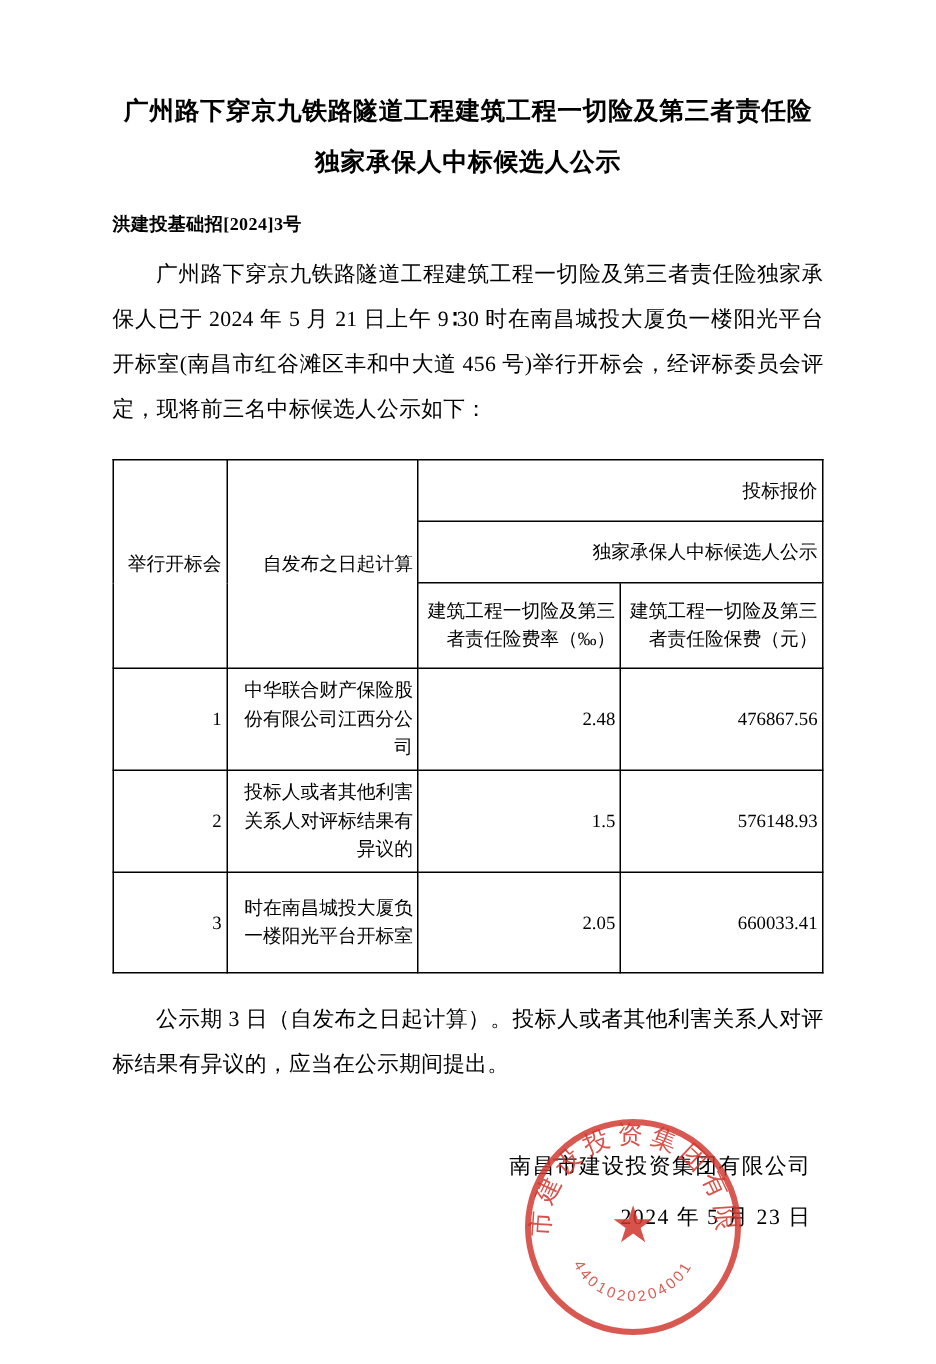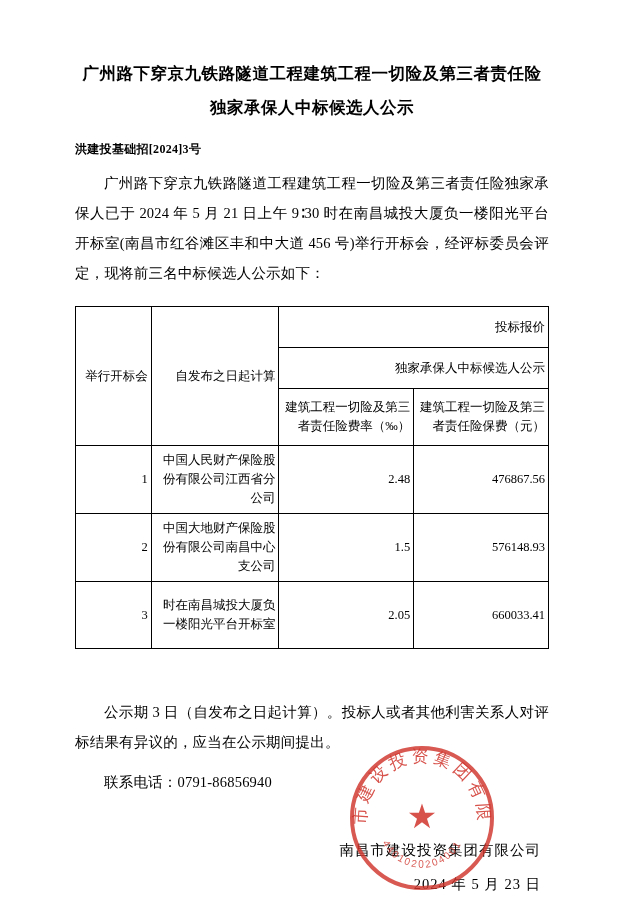--- a/index.html
+++ b/index.html
@@ -79,21 +79,21 @@
   .col-fee  { width: 28.5%; }
   .row-h1 td { height: 30px; }
   .row-h2 td { height: 30px; }
   .row-h3 td { height: 46px; margin-left: 40px; }
   .data-row td { height: 56px; }
   .cell-sub {
     font-size: 12.5px;
     line-height: 19px;
   }
   .section-after {
-    margin-top: 48px;
+    margin-top: 16px;
   }
   .sign-block {
     margin-top: 36px;
     text-align: right;
     padding-right: 8px;
   }
   .sign-line {
     font-size: 14.5px;
     line-height: 34px;
     letter-spacing: 1px;
@@ -137,44 +137,41 @@
         <tr class="row-h2">
           <td colspan="2">独家承保人中标候选人公示</td>
         </tr>
         <tr class="row-h3">
           <td class="cell-sub">建筑工程一切险及第三者责任险费率（‰）</td>
           <td class="cell-sub">建筑工程一切险及第三者责任险保费（元）</td>
         </tr>
 
         <tr class="data-row">
           <td>1</td>
-          <td>中国人民财产保险股份有限公司江西省分公司</td>
+          <td>中华联合财产保险股份有限公司江西分公司</td>
           <td>2.48</td>
           <td>476867.56</td>
         </tr>
         <tr class="data-row">
           <td>2</td>
-          <td>中国大地财产保险股份有限公司南昌中心支公司</td>
+          <td>投标人或者其他利害关系人对评标结果有异议的</td>
           <td>1.5</td>
           <td>576148.93</td>
         </tr>
         <tr class="data-row">
           <td>3</td>
           <td>时在南昌城投大厦负一楼阳光平台开标室</td>
           <td>2.05</td>
           <td>660033.41</td>
         </tr>
       </tbody>
     </table>
 
     <div class="section-after">
       <div class="para indent">公示期 3 日（自发布之日起计算）。投标人或者其他利害关系人对评标结果有异议的，应当在公示期间提出。</div>
-      <div class="para indent">
-        <span>联系电话：</span><span>0791-86856940</span>
-      </div>
     </div>
 
     <div class="sign-block">
       <div class="sign-line">南昌市建设投资集团有限公司</div>
       <div class="sign-line">2024 年 5 月 23 日</div>
     </div>
 
   </div>
 
   <div class="seal">

